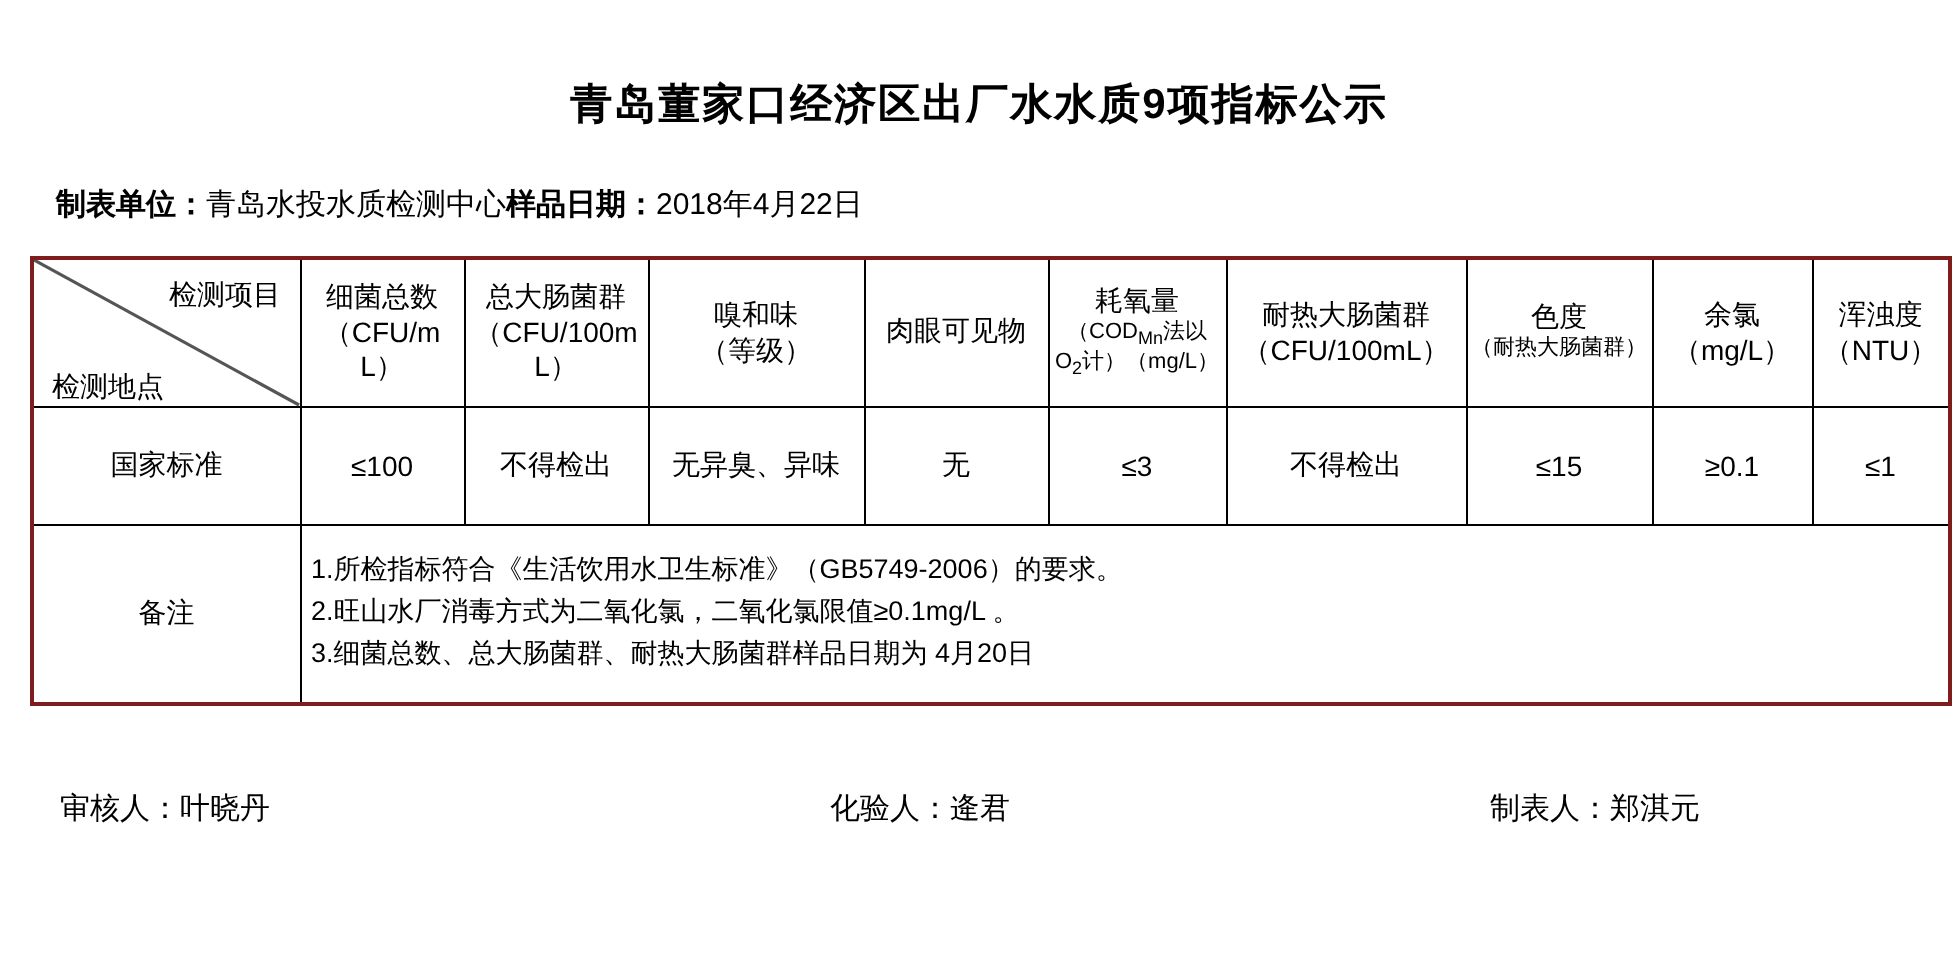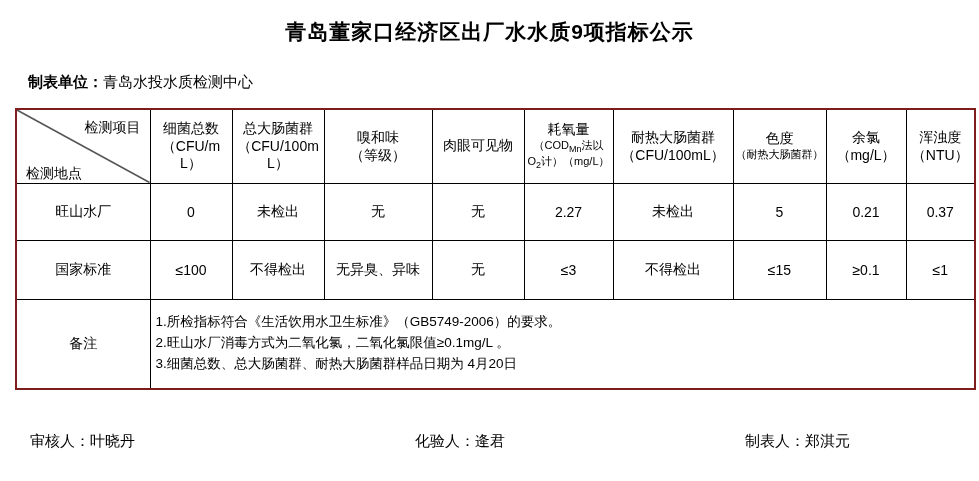--- a/index.html
+++ b/index.html
@@ -3,21 +3,21 @@
 <meta charset="utf-8">
 <style>
   * { margin:0; padding:0; box-sizing:border-box; }
   html,body { background:#fff; }
   body {
     width:979px; height:481px; position:relative;
     color:#000; font-family:"Liberation Sans", sans-serif;
     overflow:hidden;
   }
   .title {
-    padding-top:18px; text-align:center;
+    padding-top:38px; text-align:center;
     font-size:21px; font-weight:bold; letter-spacing:1px;
   }
   .info-row {
     display:flex; justify-content:flex-start;
     margin:27px 54px 0 28px; font-size:15px;
   }
   .b { font-weight:bold; }
   table.grid {
     border-collapse:collapse; table-layout:fixed;
     width:959px; margin:16px 0 0 15px;
@@ -48,20 +48,21 @@
   .f-mid   { position:absolute; left:415px; top:0; }
   .f-right { position:absolute; left:745px; top:0; }
 </style>
 </head>
 <body>
 
 <h1 class="title">青岛董家口经济区出厂水水质9项指标公示</h1>
 
 <div class="info-row">
   <div><span class="b">制表单位：</span><span>青岛水投水质检测中心</span></div>
+  <div><span class="b">样品日期：</span><span>2018年4月22日</span></div>
 </div>
 
 <table class="grid">
   <colgroup>
     <col style="width:134px">
       <col style="width:82px">
       <col style="width:92px">
       <col style="width:108px">
       <col style="width:92px">
     <col style="width:89px">
@@ -112,32 +113,20 @@
       <td>
         <div>余氯</div>
         <div class="unit">（mg/L）</div>
       </td>
       <td>
         <div>浑浊度</div>
         <div class="unit">（NTU）</div>
       </td>
     </tr>
 
-    <tr class="r-data1">
-      <td>旺山水厂</td>
-      <td>0</td>
-      <td>未检出</td>
-      <td>无</td>
-      <td>无</td>
-      <td>2.27</td>
-      <td>未检出</td>
-      <td>5</td>
-      <td>0.21</td>
-      <td>0.37</td>
-    </tr>
 
     <tr class="r-data2">
       <td>国家标准</td>
       <td>≤100</td>
       <td>不得检出</td>
       <td>无异臭、异味</td>
       <td>无</td>
       <td>≤3</td>
       <td>不得检出</td>
       <td>≤15</td>

